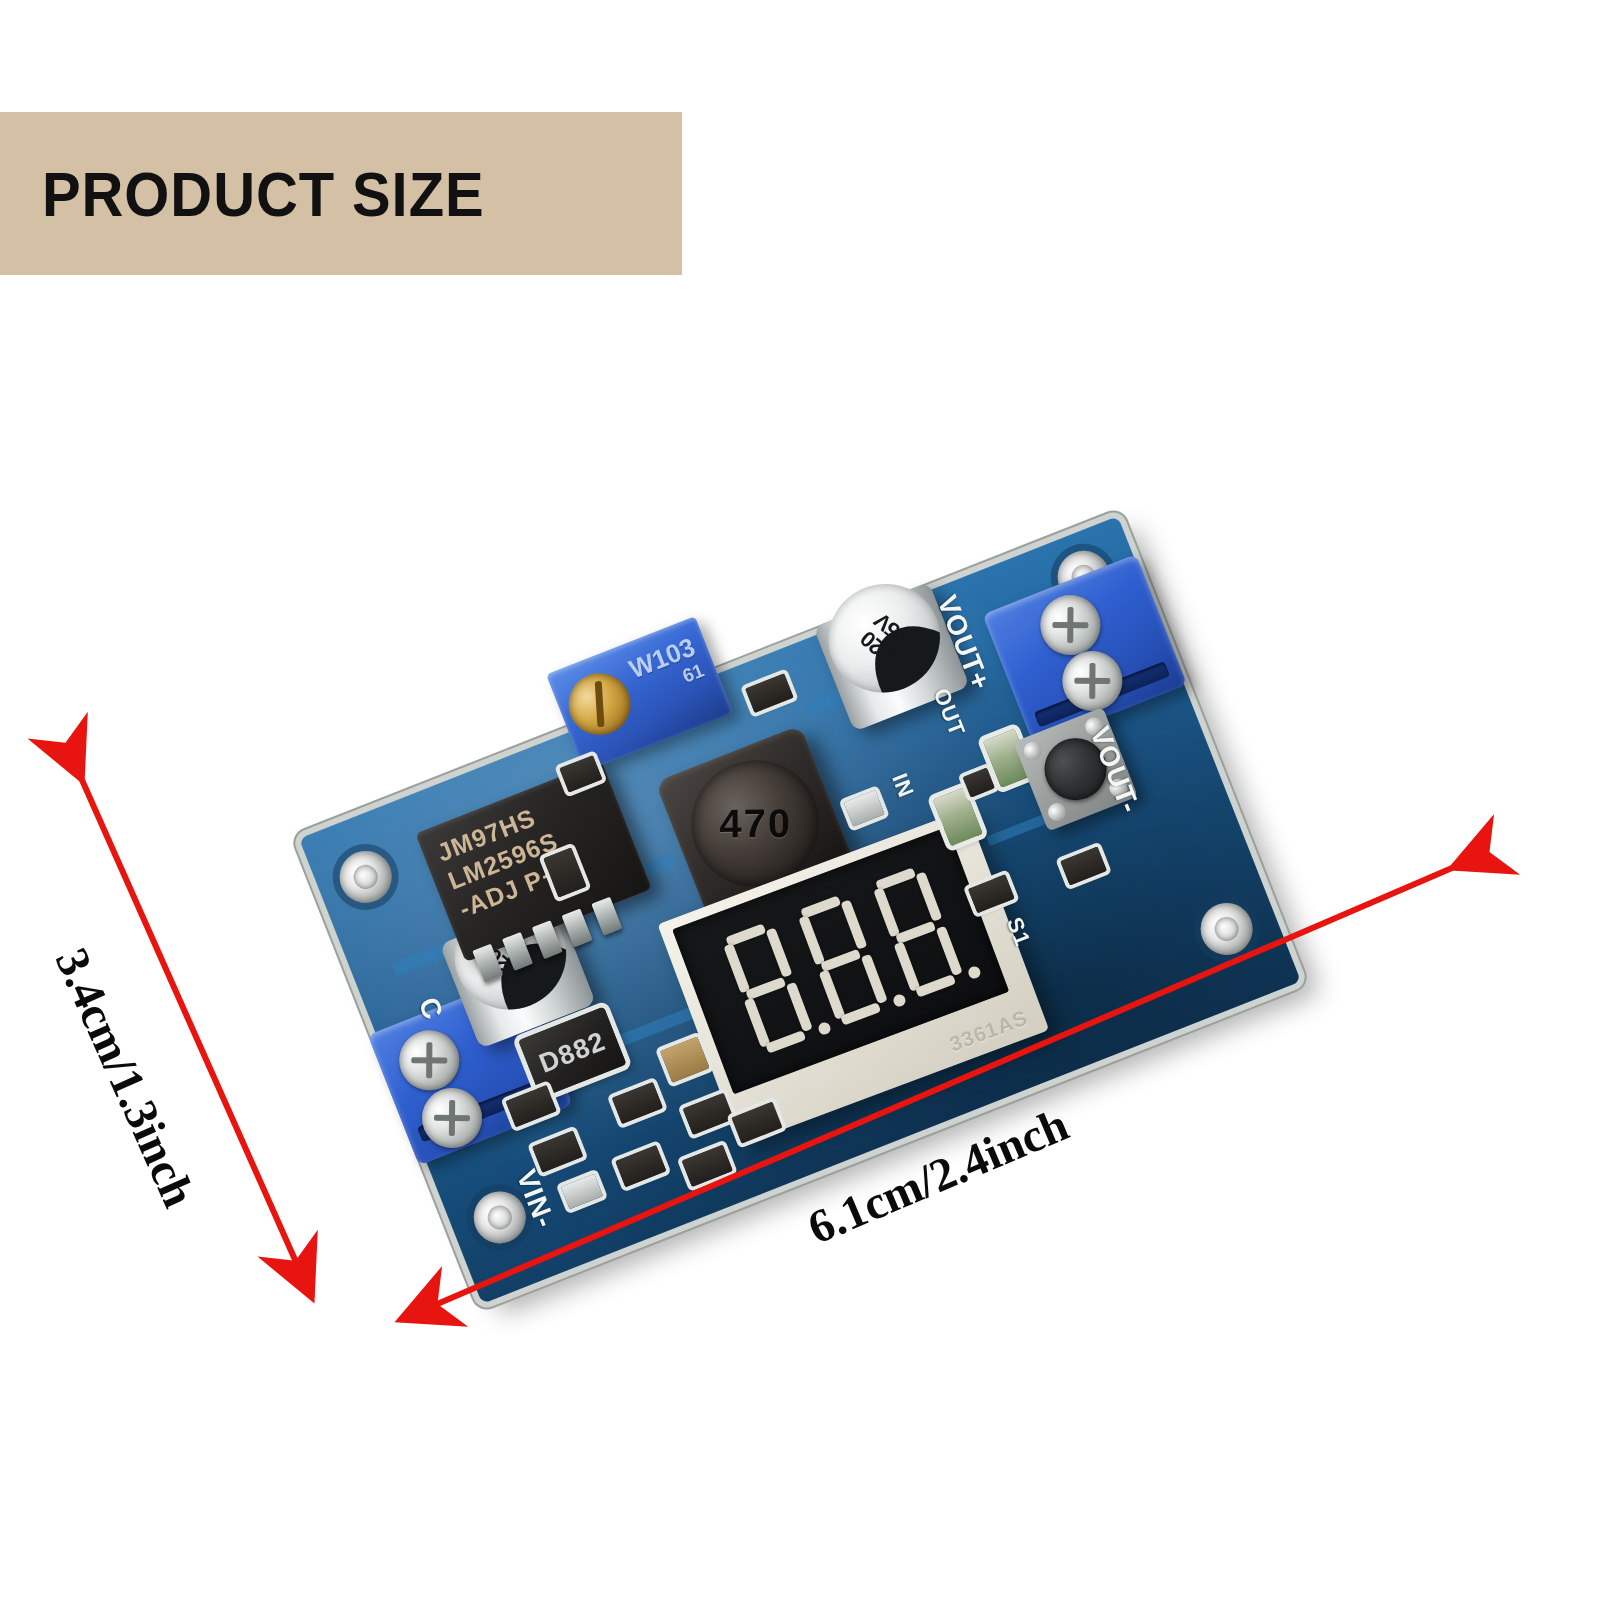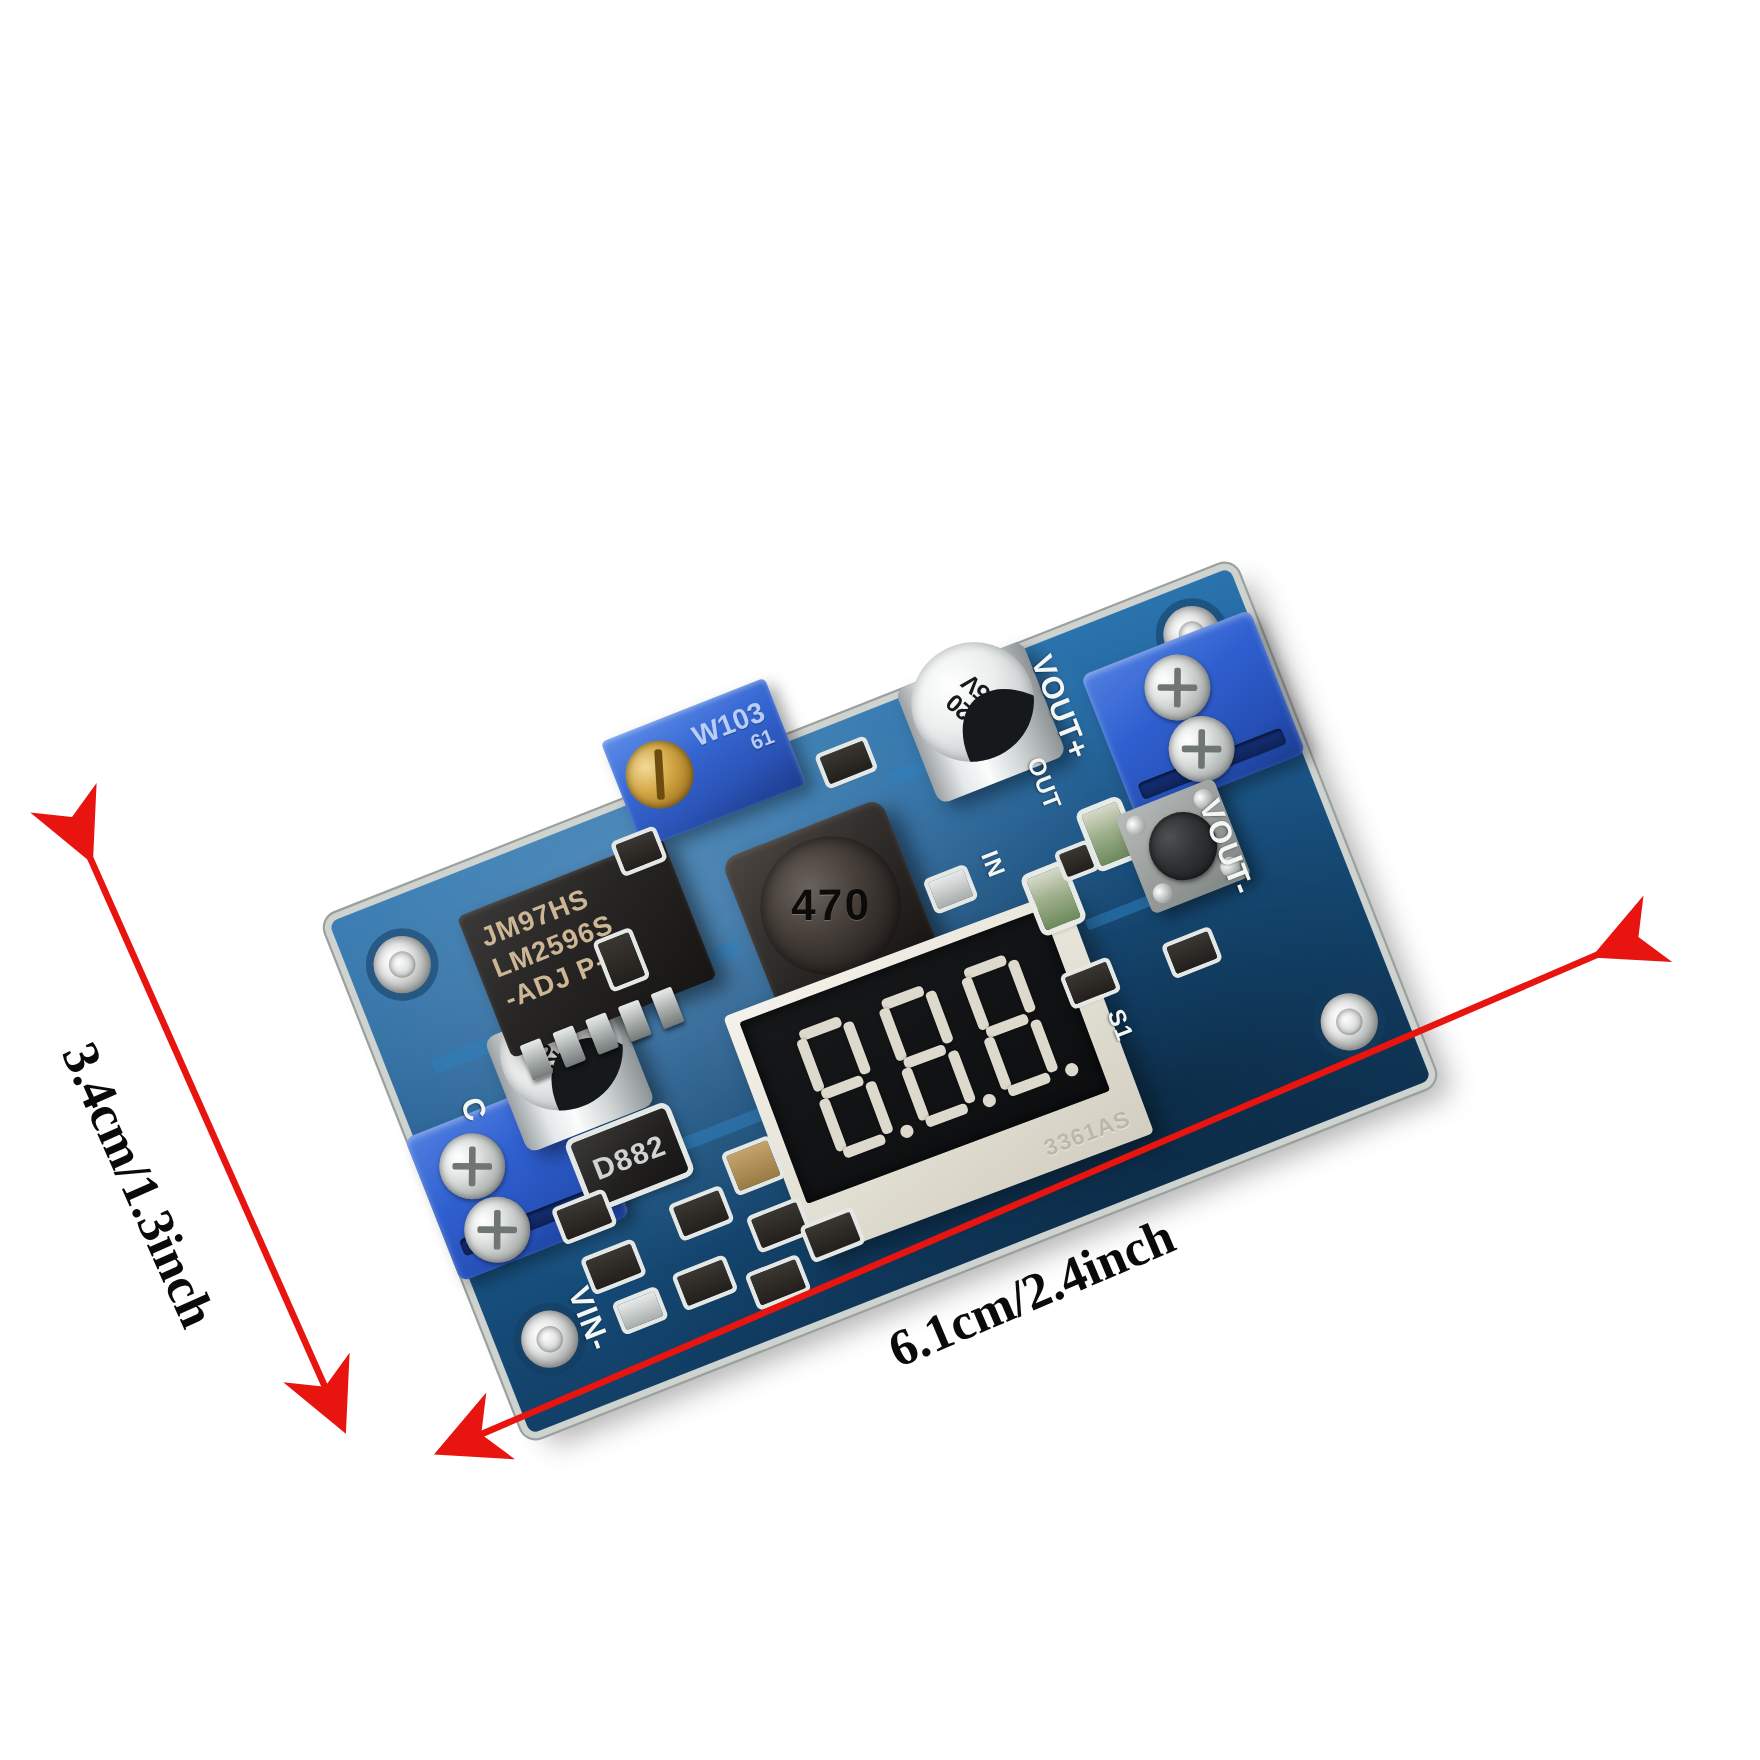--- a/index.html
+++ b/index.html
@@ -269,20 +269,23 @@
     position:absolute;color:#0a0a0a;
     font-family:"Liberation Serif",serif;font-weight:bold;
     font-size:47px;white-space:nowrap;
   }
 </style>
 </head>
 <body>
 
 <div id="stage">
 
+  <div id="banner">
+    <div class="ttl">PRODUCT SIZE</div>
+  </div>
 
   <div id="boardWrap">
     <div id="board">
       <div class="pcb"></div>
 
       <div class="trace" style="left:40px;top:150px;width:300px;height:14px;"></div>
       <div class="trace" style="left:60px;top:300px;width:420px;height:12px;"></div>
       <div class="trace" style="left:520px;top:60px;width:180px;height:12px;"></div>
       <div class="trace" style="left:640px;top:250px;width:150px;height:10px;"></div>
       <div class="trace" style="left:330px;top:350px;width:260px;height:10px;"></div>

